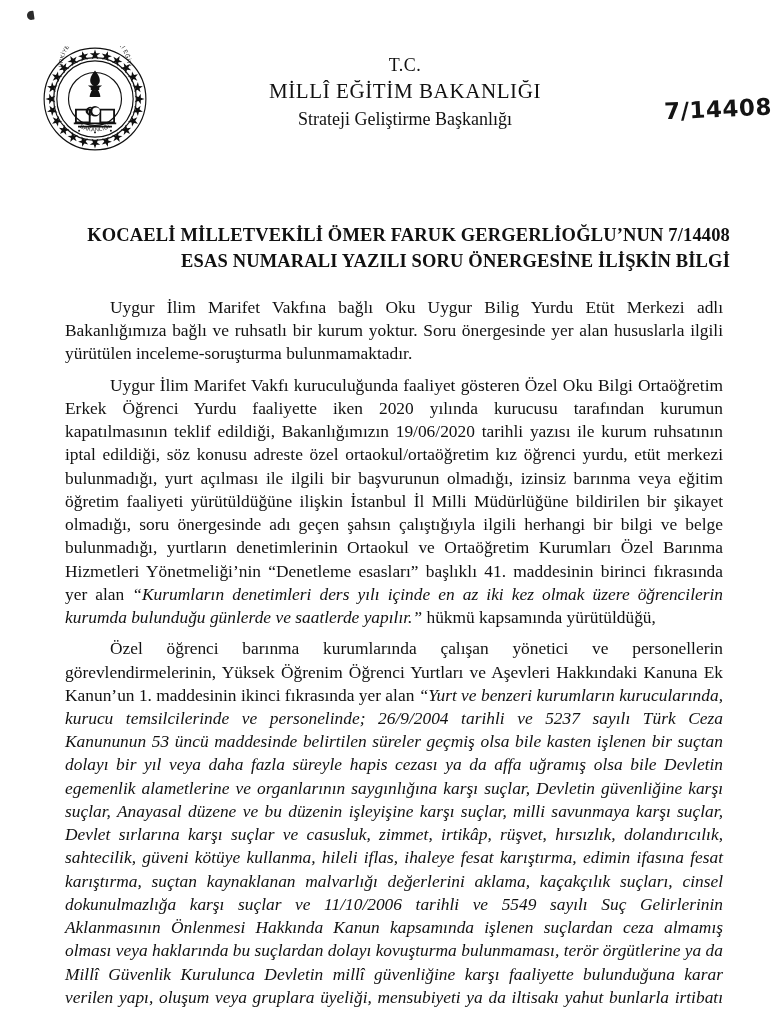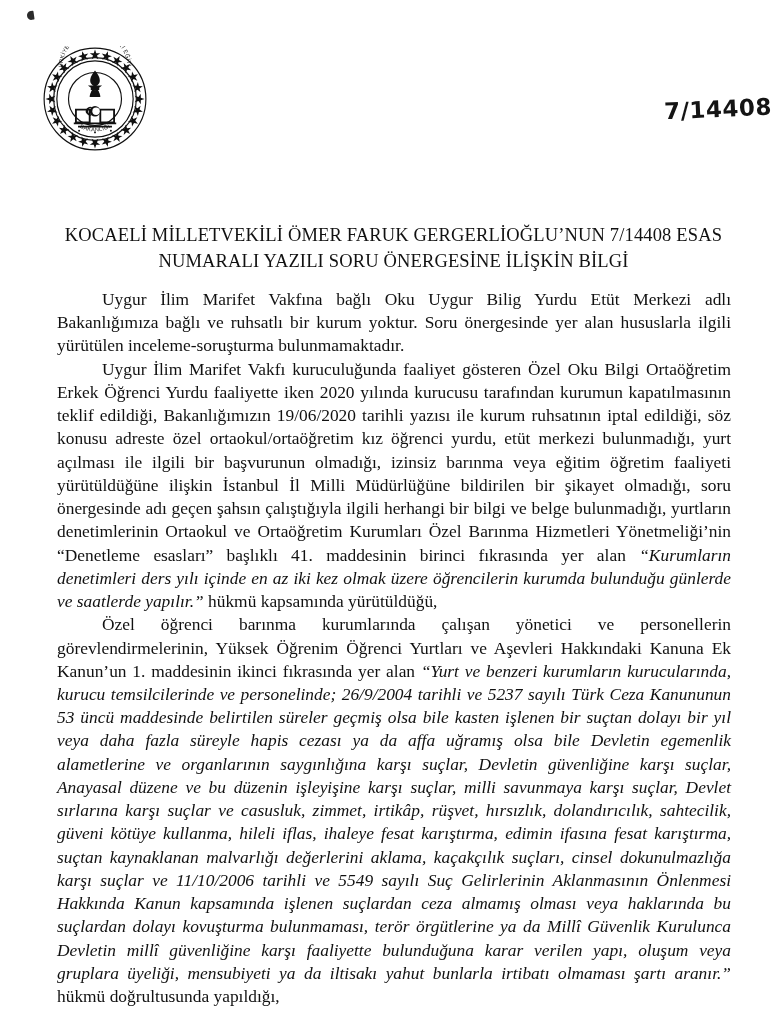--- a/index.html
+++ b/index.html
@@ -80,37 +80,38 @@
     transform: rotate(-2.5deg);
     letter-spacing: 0.5px;
   }
 
   
   .doc-title {
     position: absolute;
     left: 57px;
     top: 222px;
     width: 673px;
-    text-align: center;
+    text-align: right;
     font-size: 18.5px;
     line-height: 1.42;
     letter-spacing: 0.15px;
+    font-weight: bold;
   }
 
   
   .body-copy {
     position: absolute;
     left: 57px;
     top: 288px;
     width: 674px;
     font-size: 17.4px;
     line-height: 1.335;
   }
   .para {
-    margin: 0;
+    margin: 8px;
     text-align: justify;
     text-justify: inter-word;
     text-indent: 45px;
   }
   .para .q { font-style: italic; }
 </style>
 </head>
 <body>
 
 <div class="scan-mark"></div>
@@ -243,20 +244,25 @@
       </g>
 
       <g fill="#111">
         <circle cx="70" cy="160" r="1.8"></circle>
         <circle cx="100" cy="163" r="1.8"></circle>
         <circle cx="130" cy="160" r="1.8"></circle>
       </g>
     </svg>
   </div>
 
+  <div class="header-text">
+    <div class="hdr-tc">T.C.</div>
+    <div class="hdr-ministry">MİLLÎ EĞİTİM BAKANLIĞI</div>
+    <div class="hdr-dept">Strateji Geliştirme Başkanlığı</div>
+  </div>
 
   <div class="ref-number">7/14408</div>
 </div>
 
 <div class="doc-title">KOCAELİ MİLLETVEKİLİ ÖMER FARUK GERGERLİOĞLU’NUN 7/14408 ESAS NUMARALI YAZILI SORU ÖNERGESİNE İLİŞKİN BİLGİ</div>
 
 <div class="body-copy">
 
   <p class="para">Uygur İlim Marifet Vakfına bağlı Oku Uygur Bilig Yurdu Etüt Merkezi adlı Bakanlığımıza bağlı ve ruhsatlı bir kurum yoktur. Soru önergesinde yer alan hususlarla ilgili yürütülen inceleme-soruşturma bulunmamaktadır.</p>
 

